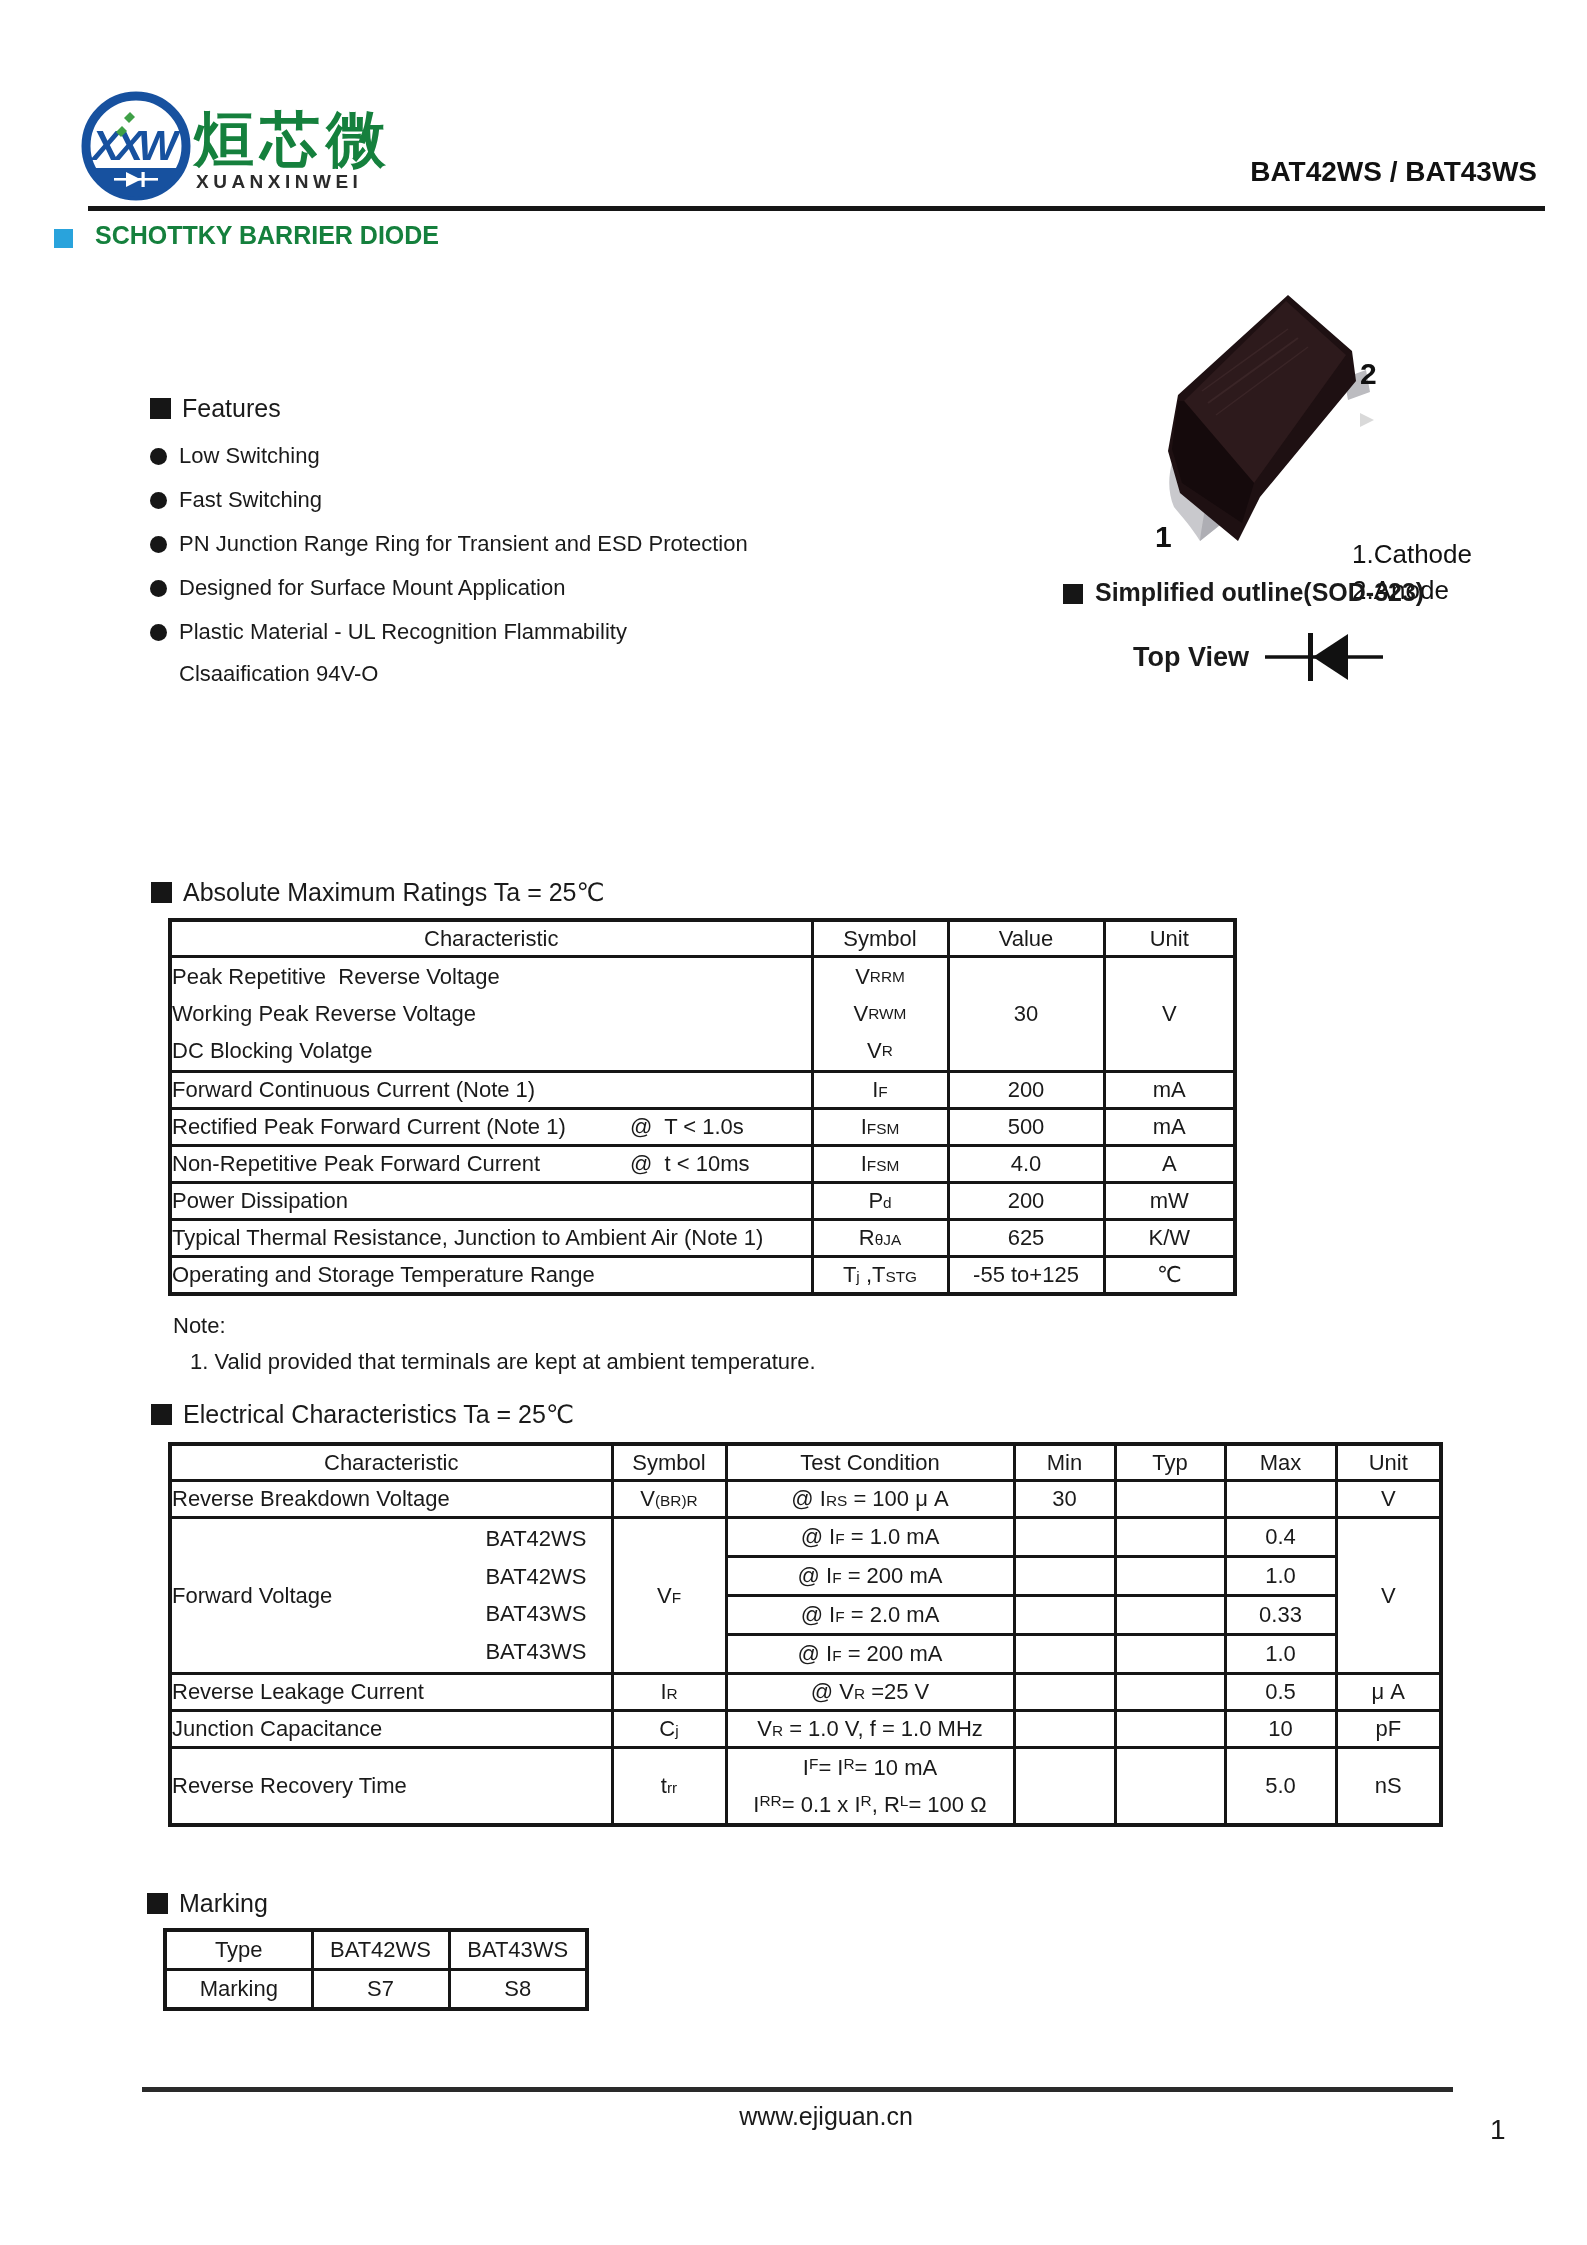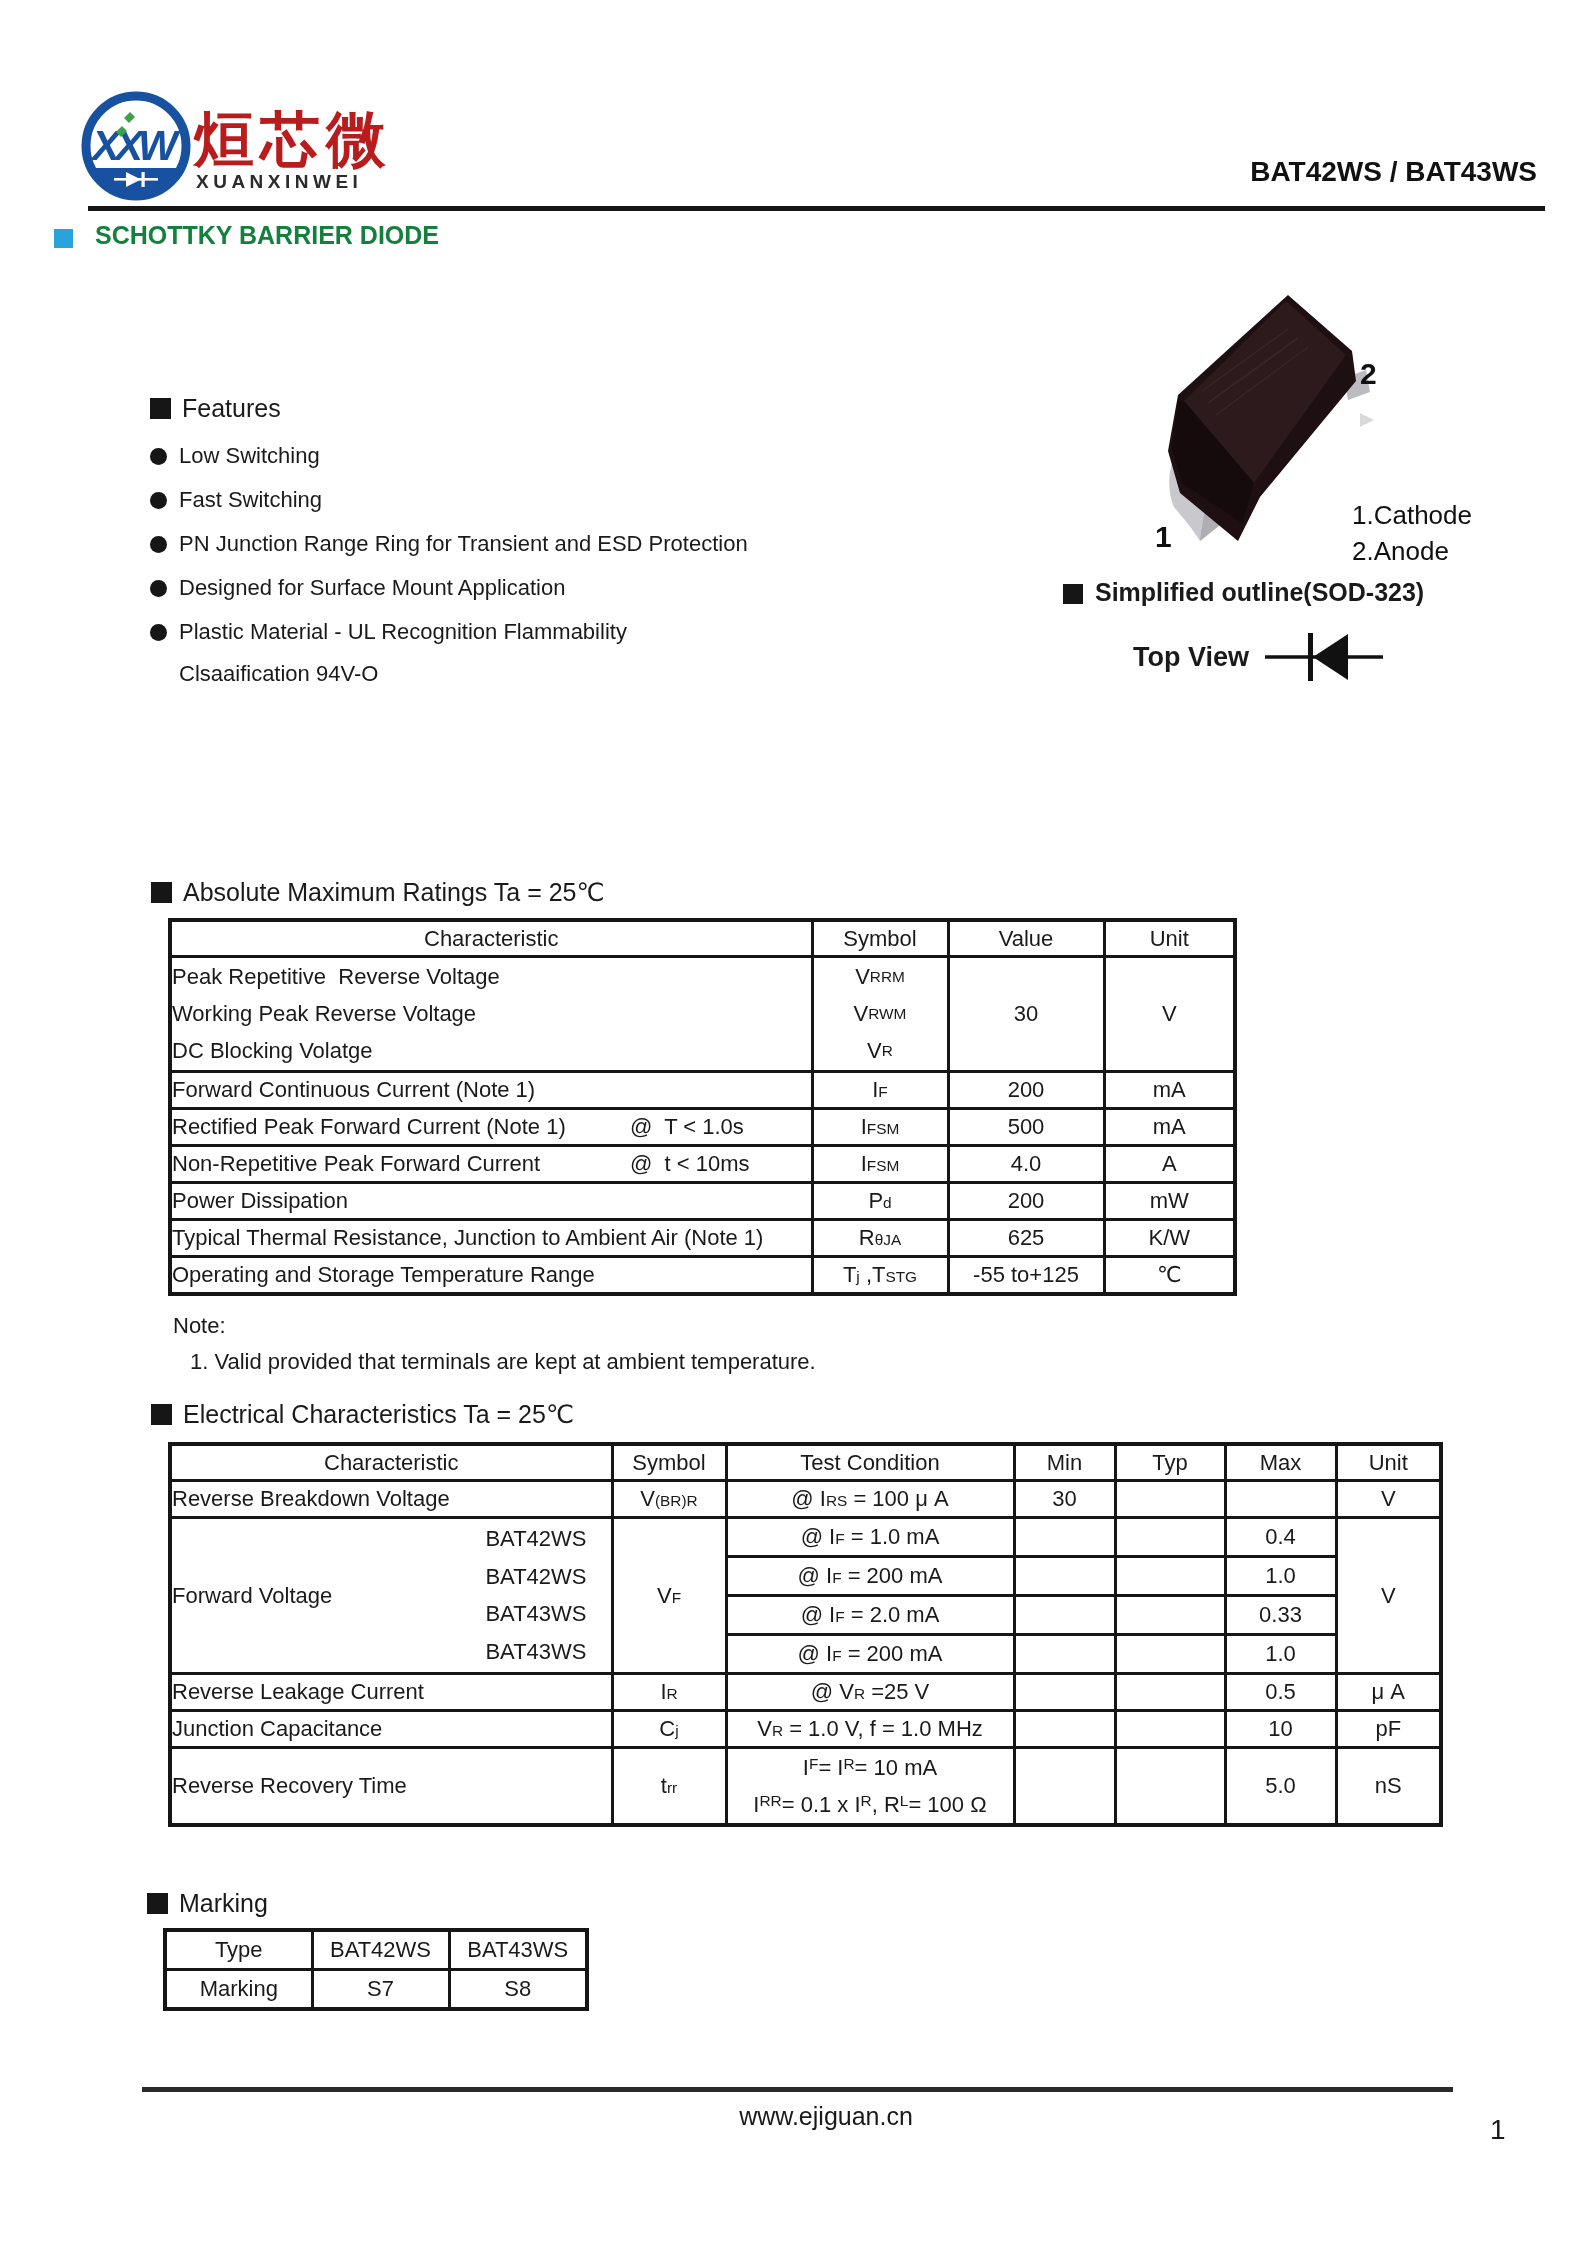--- a/index.html
+++ b/index.html
@@ -3,21 +3,21 @@
 <meta charset="utf-8">
 <style>
   html,body{margin:0;padding:0;background:#ffffff;}
   .page{position:relative;width:1587px;height:2245px;background:#fff;
         font-family:"Liberation Sans","DejaVu Sans",sans-serif;color:#1a1a1a;overflow:hidden;}
   .abs{position:absolute;}
   .sb{font-size:0.70em;}
   .keepsp{white-space:pre;}
 
   
-  .cnname{position:absolute;left:194px;top:100px;font-size:60px;font-weight:bold;letter-spacing:6px;color:#b91c1c;text-align:right;}
+  .cnname{position:absolute;left:194px;top:100px;font-size:60px;font-weight:bold;letter-spacing:6px;color:#15803d;text-align:right;}
   .enname{position:absolute;left:196px;top:171px;font-size:19px;font-weight:bold;letter-spacing:4.5px;color:#2b2b2b;}
   .partno{position:absolute;right:50px;top:156px;font-size:28px;font-weight:bold;color:#111;}
   .toprule{position:absolute;left:88px;top:206px;width:1457px;height:5px;background:#161616;}
   .cat-sq{position:absolute;left:54px;top:229px;width:19px;height:19px;background:#29a3dc;}
   .cat-tx{position:absolute;left:95px;top:221px;font-size:25px;font-weight:bold;color:#15803d;}
 
   
   .sec{position:absolute;display:flex;align-items:center;gap:11px;}
   .sec .sq{width:21px;height:21px;background:#161616;flex:none;}
   .sec .t{font-size:25px;color:#1a1a1a;}
@@ -60,21 +60,21 @@
   .trrcond div{display:flex;justify-content:center;}
 
   .mk tr td, .mk tr th{height:36px;}
 
   
   .note1{position:absolute;left:173px;top:1313px;font-size:22px;}
   .note2{position:absolute;left:190px;top:1349px;font-size:22px;}
 
   
   .pin-num{position:absolute;font-size:30px;font-weight:bold;color:#111;}
-  .pinlab{position:absolute;font-size:26px;color:#111;}
+  .pinlab{position:absolute;font-size:26px;color:#111;margin-top:39px;}
   .outline-sq{position:absolute;left:1063px;top:584px;width:20px;height:20px;background:#161616;}
   .outline-tx{position:absolute;left:1095px;top:578px;font-size:25px;font-weight:bold;}
   .topview{position:absolute;left:1133px;top:642px;font-size:27px;font-weight:bold;}
 
   
   .botrule{position:absolute;left:142px;top:2087px;width:1311px;height:5px;background:#2a2a2a;}
   .site{position:absolute;left:826px;top:2102px;transform:translateX(-50%);font-size:25px;}
   .pagenum{position:absolute;left:1490px;top:2114px;font-size:28px;}
 </style>
 </head>

